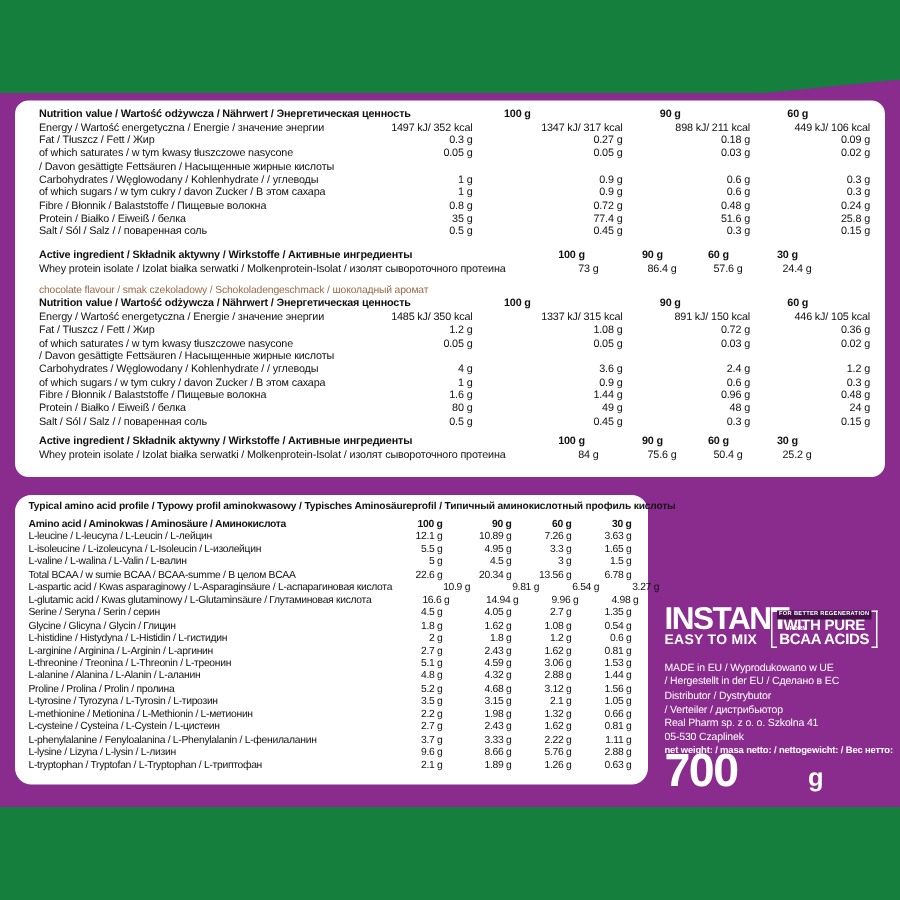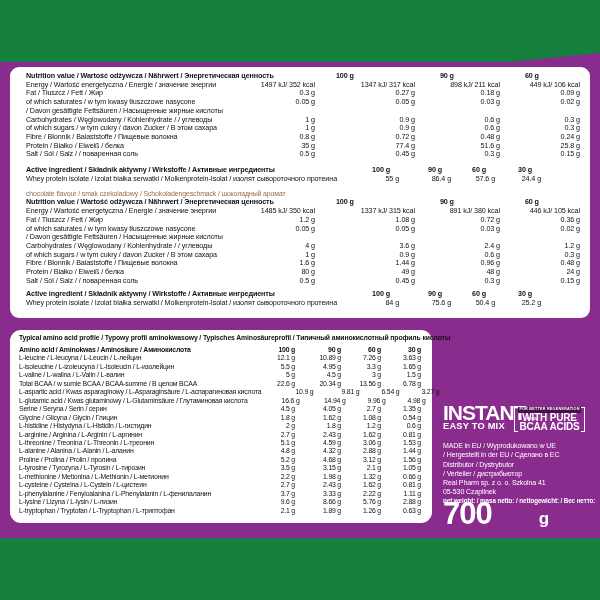--- a/index.html
+++ b/index.html
@@ -151,21 +151,21 @@
 
     <div class="row active bold">
       <span class="lbl">Active ingredient / Składnik aktywny / Wirkstoffe / Активные ингредиенты</span>
       <span class="v">100 g</span>
       <span class="v">90 g</span>
       <span class="v">60 g</span>
       <span class="v">30 g</span>
     </div>
     <div class="row active">
       <span class="lbl">Whey protein isolate / Izolat białka serwatki / Molkenprotein-Isolat / изолят сывороточного протеина</span>
-      <span class="v">55 g</span>
+      <span class="v">73 g</span>
       <span class="v">86.4 g</span>
       <span class="v">57.6 g</span>
       <span class="v">24.4 g</span>
     </div>
 
     <div class="sec-gap"></div>
 
     <div class="choco">chocolate flavour / smak czekoladowy / Schokoladengeschmack / шоколадный аромат</div>
     <div class="row bold">
       <span class="lbl">Nutrition value / Wartość odżywcza / Nährwert / Энергетическая ценность</span>
@@ -173,21 +173,21 @@
       <span class="v">90 g</span>
       <span class="v">60 g</span>
       <span class="v">30 g</span>
     </div>
     <div>
 
         <div class="row">
           <span class="lbl">Energy / Wartość energetyczna / Energie / значение энергии</span>
           <span class="v">1485 kJ/ 350 kcal</span>
           <span class="v">1337 kJ/ 315 kcal</span>
-          <span class="v">891 kJ/ 380 kcal</span>
+          <span class="v">891 kJ/ 150 kcal</span>
           <span class="v">446 kJ/ 105 kcal</span>
         </div>
 
         <div class="row">
           <span class="lbl">Fat / Tłuszcz / Fett / Жир</span>
           <span class="v">1.2 g</span>
           <span class="v">1.08 g</span>
           <span class="v">0.72 g</span>
           <span class="v">0.36 g</span>
         </div>

